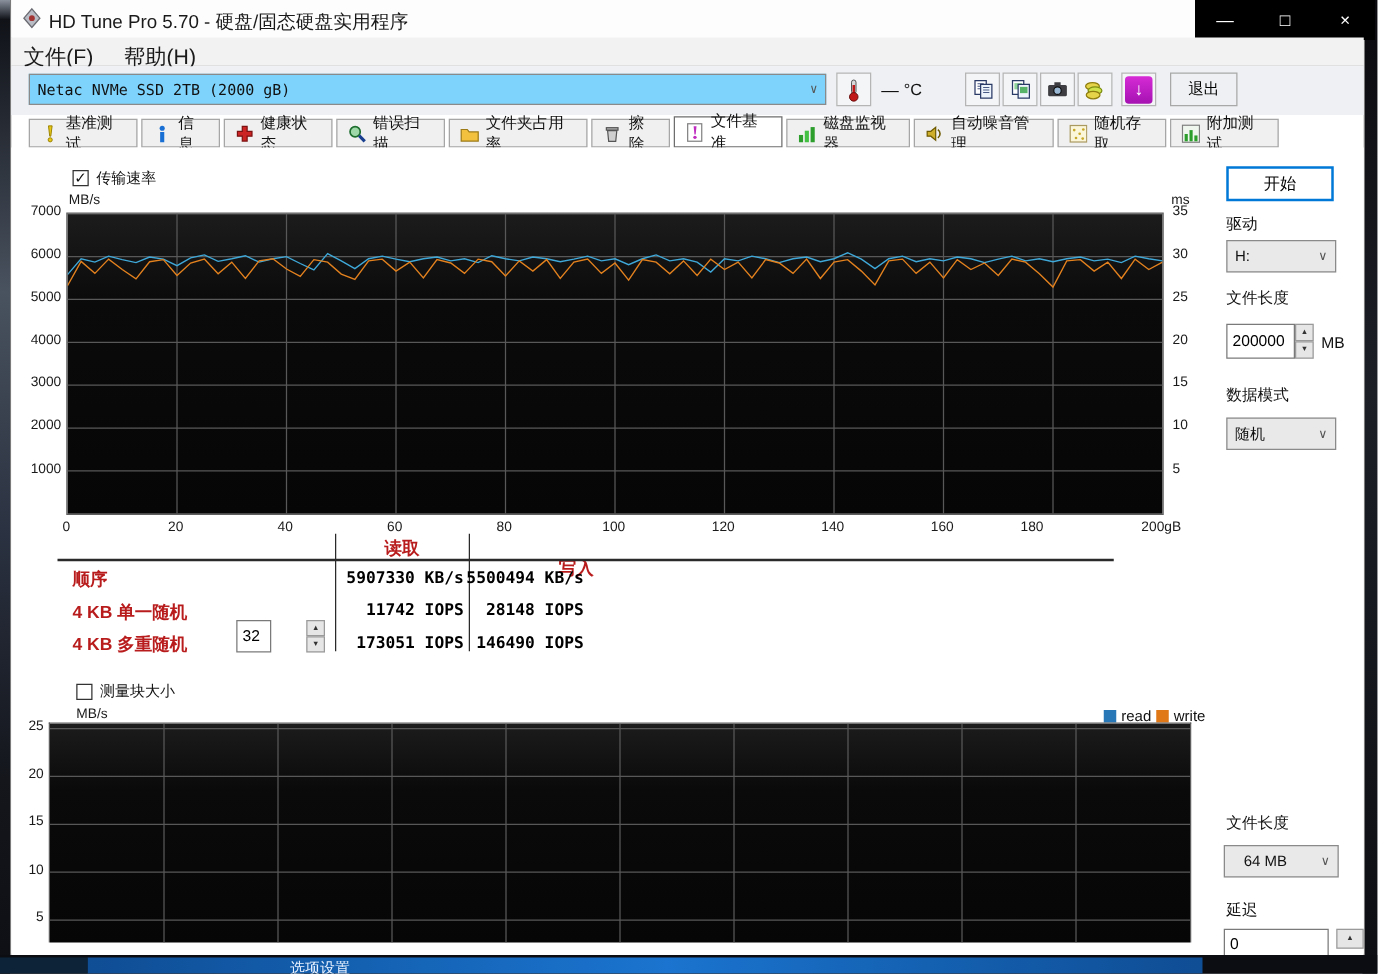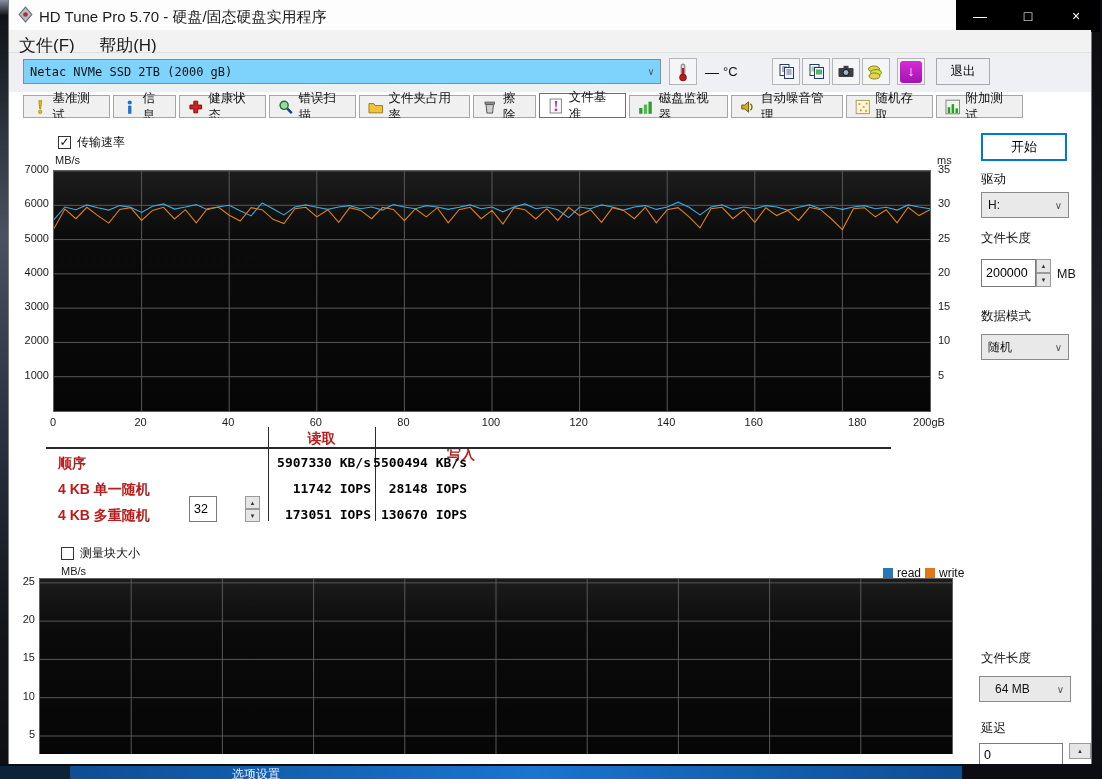--- a/index.html
+++ b/index.html
@@ -300,39 +300,39 @@
       <div id="c1-xticks">
           <span class="tick" style="left: 19px; top: 298px; width: 50px; text-align: center;">0</span>
           <span class="tick" style="left: 106.6px; top: 298px; width: 50px; text-align: center;">20</span>
           <span class="tick" style="left: 194.2px; top: 298px; width: 50px; text-align: center;">40</span>
           <span class="tick" style="left: 281.8px; top: 298px; width: 50px; text-align: center;">60</span>
           <span class="tick" style="left: 369.4px; top: 298px; width: 50px; text-align: center;">80</span>
           <span class="tick" style="left: 457px; top: 298px; width: 50px; text-align: center;">100</span>
           <span class="tick" style="left: 544.6px; top: 298px; width: 50px; text-align: center;">120</span>
           <span class="tick" style="left: 632.2px; top: 298px; width: 50px; text-align: center;">140</span>
           <span class="tick" style="left: 719.8px; top: 298px; width: 50px; text-align: center;">160</span>
-          <span class="tick" style="left: 807.4px; top: 298px; width: 50px; text-align: right;">180</span>
+          <span class="tick" style="left: 807.4px; top: 298px; width: 50px; text-align: left;">180</span>
           <span class="tick" style="left: 895px; top: 298px; width: 50px; text-align: center;">200gB</span>
         </div>
 
       <div id="results">
           <div class="tbl-line-v" style="left: 259px; top: 309px; width: 1px; height: 94px;"></div>
           <div class="tbl-line-v" style="left: 366px; top: 309px; width: 1px; height: 94px;"></div>
           <div class="tbl-text" style="left: 259px; top: 312px; width: 107px; text-align: center;">读取</div>
           <div class="tbl-text" style="left: 366px; top: 328px; width: 100px; text-align: right;">写入</div>
           <div class="tbl-line-h" style="left: 37px; top: 329px; width: 845px; height: 2px;"></div>
           <div class="tbl-text" style="left: 49px; top: 337px;">顺序</div>
           <div class="tbl-num" style="left: 220px; top: 337px; width: 142px;">5907330 KB/s</div>
           <div class="tbl-num" style="left: 360px; top: 337px; width: 98px;">5500494 KB/s</div>
           <div class="tbl-text" style="left: 49px; top: 363px;">4 KB 单一随机</div>
           <div class="tbl-num" style="left: 220px; top: 363px; width: 142px;">11742 IOPS</div>
           <div class="tbl-num" style="left: 360px; top: 363px; width: 98px;">28148 IOPS</div>
           <div class="tbl-text" style="left: 49px; top: 389px;">4 KB 多重随机</div>
           <div class="tbl-num" style="left: 220px; top: 389px; width: 142px;">173051 IOPS</div>
-          <div class="tbl-num" style="left: 360px; top: 389px; width: 98px;">130670 IOPS</div>
+          <div class="tbl-num" style="left: 360px; top: 389px; width: 98px;">146490 IOPS</div>
         </div>
 
       <div class="spin-box" style="left:180px; top:378px;gap:28px;">
         <div class="spin-input" style="width:28px; height:26px;">32</div>
         <div class="spin-arrows" style="height:26px;">
           <div>▲</div>
           <div>▼</div>
         </div>
       </div>
 

